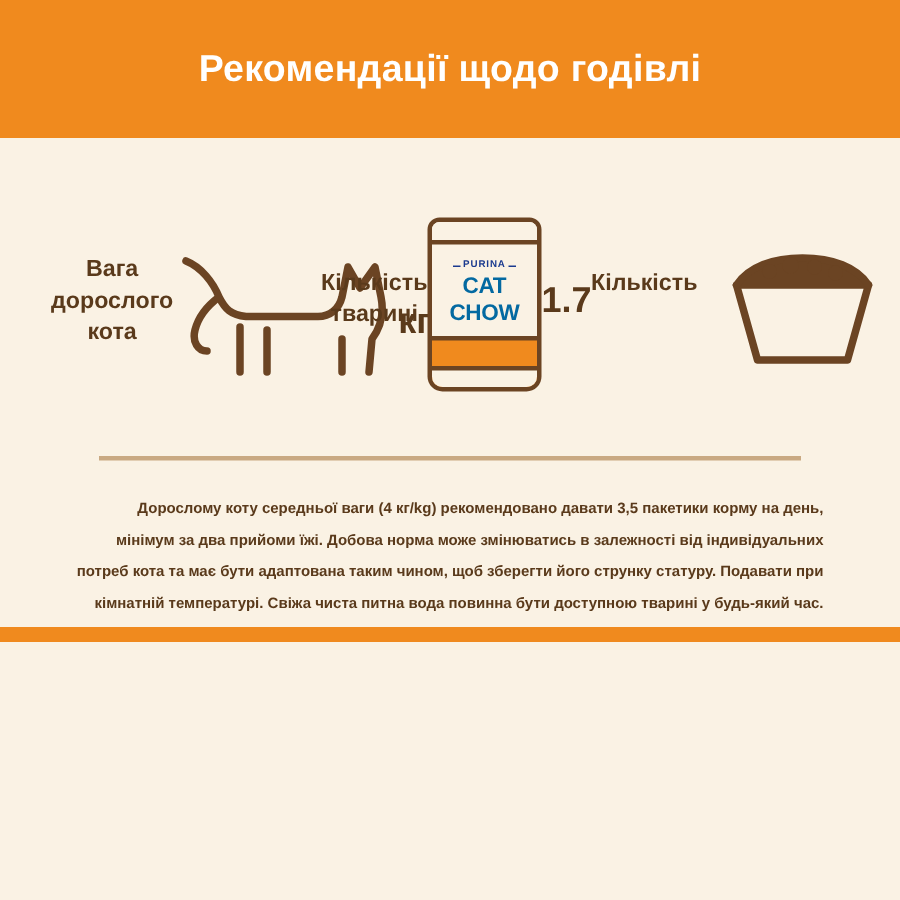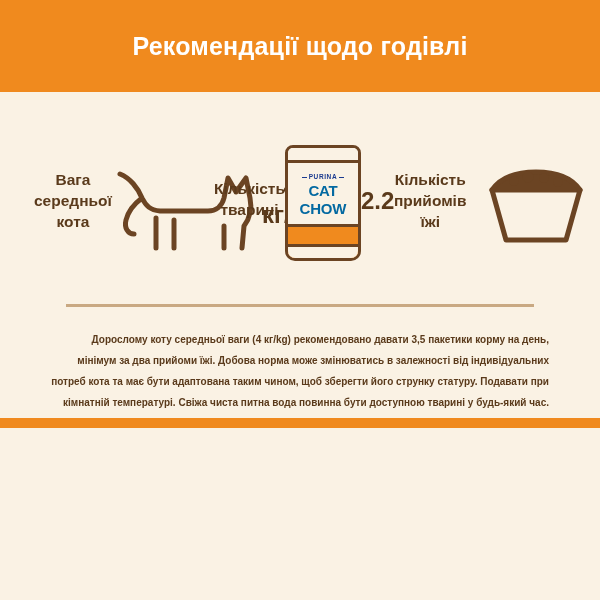--- a/index.html
+++ b/index.html
@@ -167,21 +167,21 @@
 
   <div class="header">
     <div class="header-title">Рекомендації щодо годівлі</div>
   </div>
 
   <div class="columns">
 
     <div class="col">
       <div class="col-title">
         <div>Вага</div>
-        <div>середньої кота</div>
+        <div>дорослого кота</div>
       </div>
       <div class="icon-box">
         <svg width="150" height="110" viewBox="0 0 150 110" fill="none" xmlns="http://www.w3.org/2000/svg">
           <path d="M8 26 C18 30 26 40 30 50 C34 58 38 62 48 63 L96 63 C104 63 110 58 112 50 L116 30 L124 44 L134 30 L138 50 C140 60 138 70 132 78 L130 100 M112 78 L112 100 M62 72 L62 100 M44 70 L44 100 M30 50 C22 56 16 64 14 72 C12 80 16 86 22 86" stroke="#6b4423" stroke-width="5" stroke-linecap="round" stroke-linejoin="round"></path>
         </svg>
       </div>
       <div class="col-value">4 кг/kg</div>
     </div>
 
     <div class="col">
@@ -193,27 +193,26 @@
         <div class="pouch">
           <div class="pouch-top"></div>
           <div class="purina">PURINA</div>
           <div class="catchow">CAT</div>
           <div class="catchow">CHOW</div>
           <div class="pouch-stripe">
             <div class="inner"></div>
           </div>
         </div>
       </div>
-      <div class="col-value">2.2</div>
+      <div class="col-value">1.7</div>
     </div>
 
     <div class="col">
       <div class="col-title">
         <div>Кількість</div>
-        <div>прийомів їжі</div>
       </div>
       <div class="icon-box">
         <svg width="140" height="110" viewBox="0 0 140 110" fill="none" xmlns="http://www.w3.org/2000/svg">
           <path d="M26 42 L114 42 L100 92 L40 92 Z" stroke="#6b4423" stroke-width="5" stroke-linejoin="round" fill="#faf2e4"></path>
           <path d="M26 42 C34 30 50 24 70 24 C90 24 106 30 114 42" stroke="#6b4423" stroke-width="5" stroke-linecap="round" fill="#6b4423"></path>
           <circle cx="48" cy="33" r="5" fill="#6b4423"></circle>
           <circle cx="62" cy="29" r="5.5" fill="#6b4423"></circle>
           <circle cx="78" cy="30" r="5" fill="#6b4423"></circle>
           <circle cx="92" cy="34" r="5" fill="#6b4423"></circle>
         </svg>

